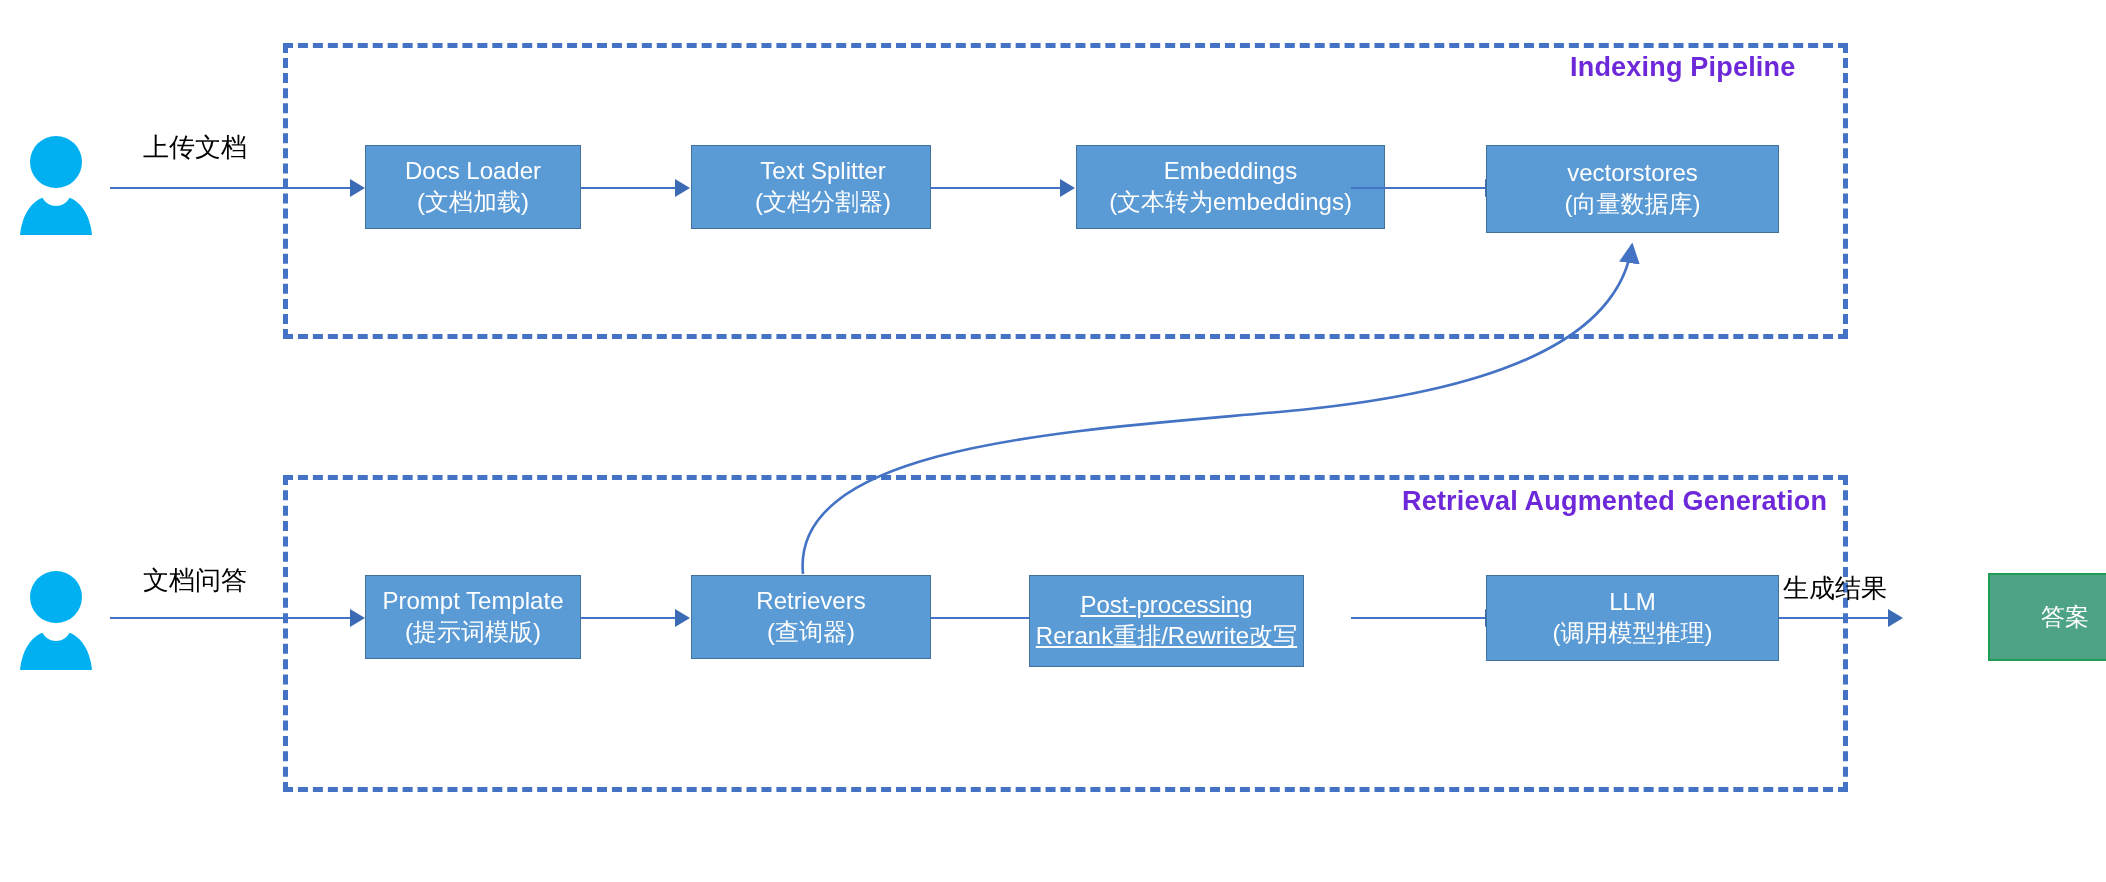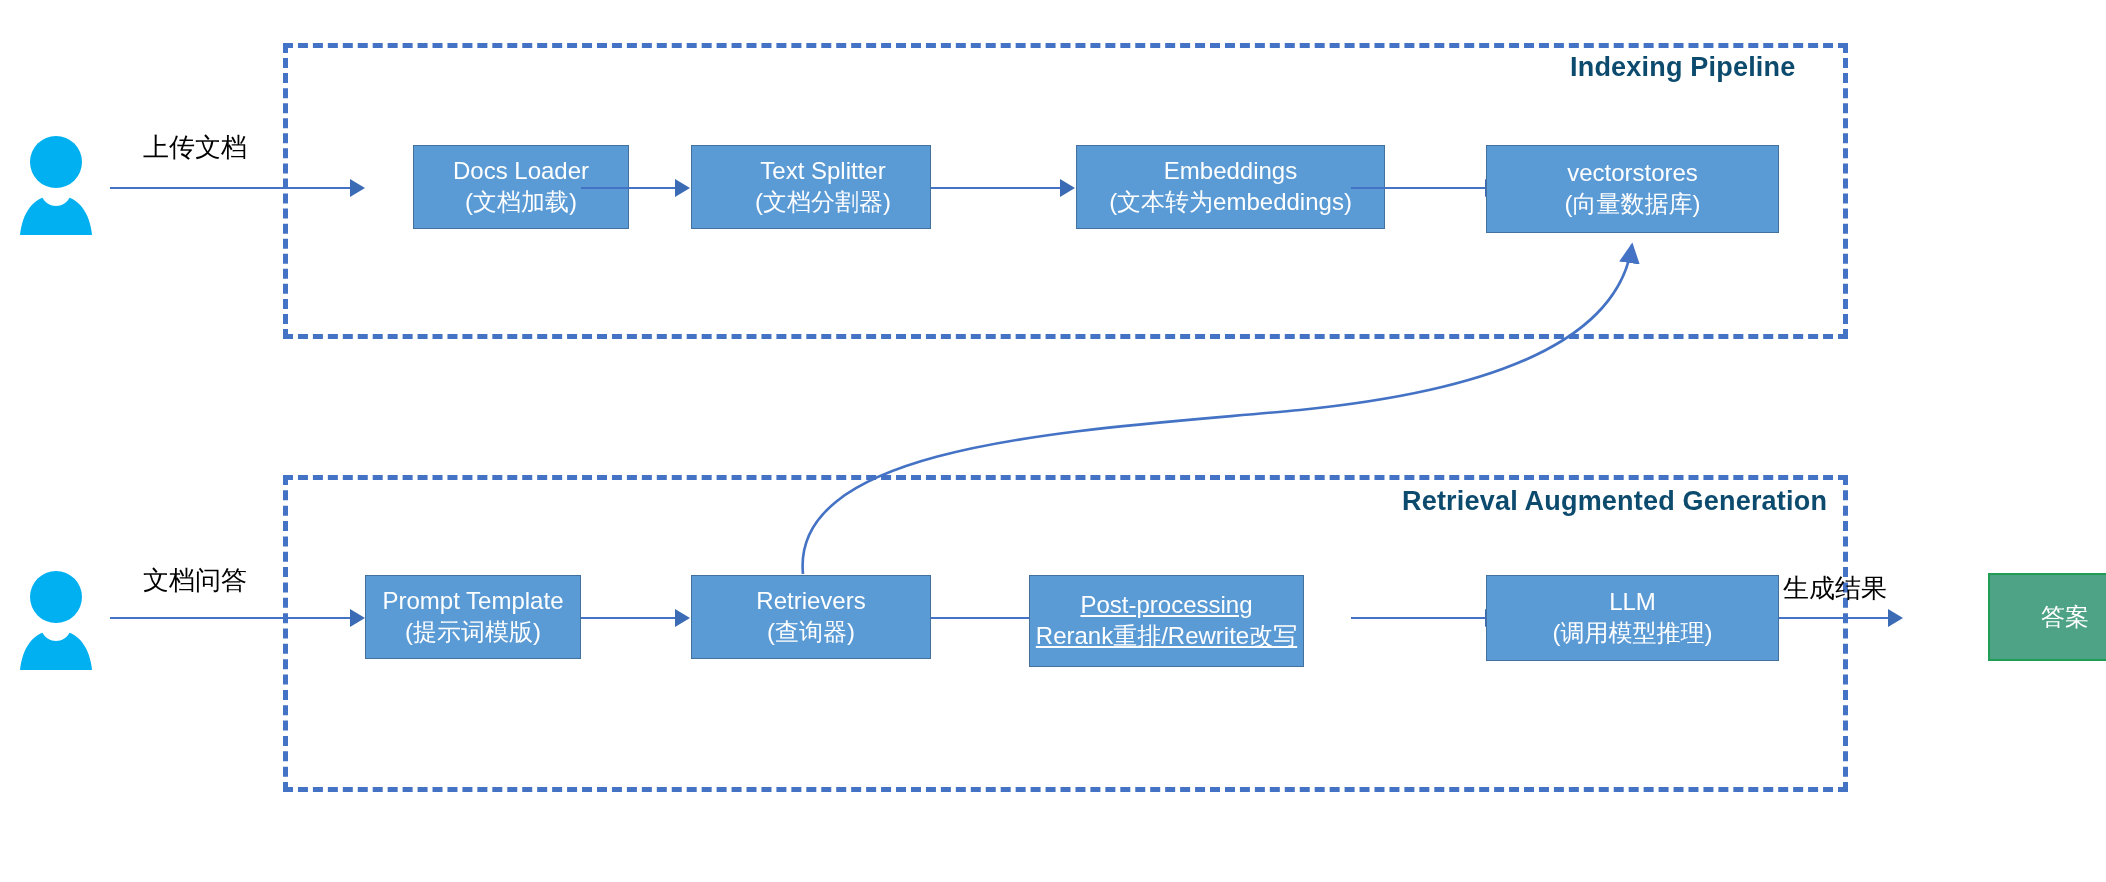--- a/index.html
+++ b/index.html
@@ -20,21 +20,21 @@
 
   
   .group-box {
     position: absolute;
     border: 5px dashed #4472c4;
     box-sizing: border-box;
     background: transparent;
   }
   .group-title {
     position: absolute;
-    color: #0c4a6e;
+    color: #6d28d9;
     font-weight: bold;
     font-size: 27px;
     white-space: nowrap;
     letter-spacing: 0.2px;
   }
 
   
   .node {
     position: absolute;
     box-sizing: border-box;
@@ -112,21 +112,21 @@
     <svg width="72" height="100" viewBox="0 0 72 100">
       <circle cx="36" cy="27" r="26" fill="#00b0f0"></circle>
       <path d="M36 60 C12 60 2 80 0 100 L72 100 C70 80 60 60 36 60 Z" fill="#00b0f0"></path>
       <path d="M22 62 C28 74 44 74 50 62 C45 59 40 58 36 58 C32 58 27 59 22 62 Z" fill="#ffffff"></path>
     </svg>
   </div>
   <div class="edge-label" style="left:143px; top:130px;">上传文档</div>
   <div class="conn" style="left:110px; top:187px; width:248px;"></div>
   <div class="arrowhead" style="left:350px; top:179px;"></div>
 
-  <div class="node" style="left:365px; top:145px; width:216px; height:84px;margin-left:48px;">
+  <div class="node" style="left:365px; top:145px; width:216px; height:84px;">
     <span class="ln1">Docs Loader</span>
     <span class="ln2">(文档加载)</span>
   </div>
 
   <div class="conn" style="left:581px; top:187px; width:100px;"></div>
   <div class="arrowhead" style="left:675px; top:179px;"></div>
 
   <div class="node" style="left:691px; top:145px; width:240px; height:84px;padding-left:24px;">
     <span class="ln1">Text Splitter</span>
     <span class="ln2">(文档分割器)</span>

